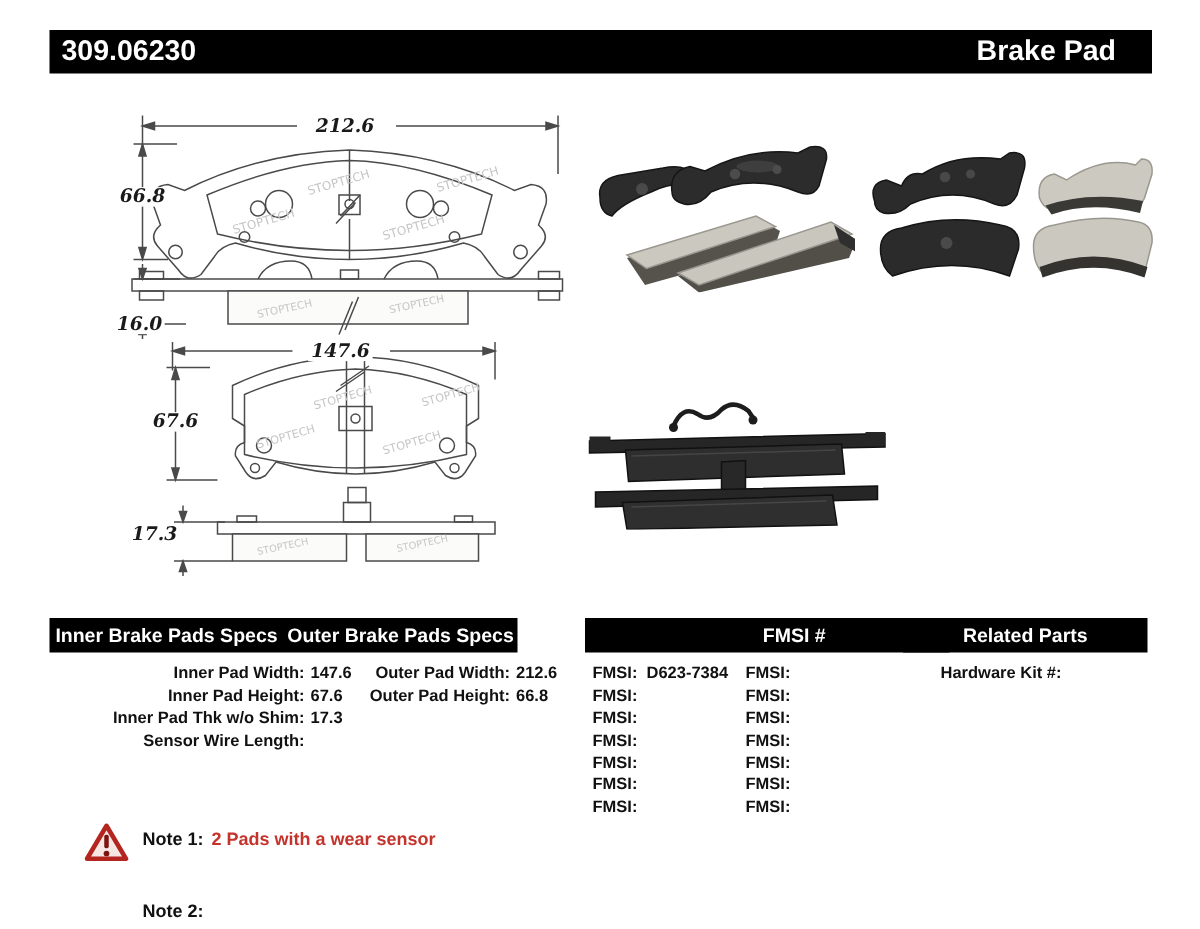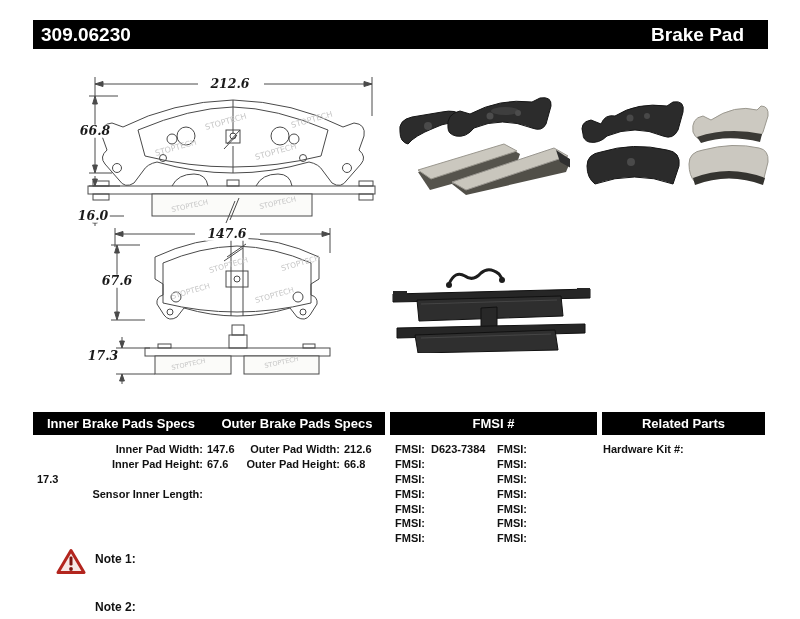--- a/index.html
+++ b/index.html
@@ -23,21 +23,21 @@
   .thead .hcell{flex:1;text-align:center;color:#fff;font-weight:bold;font-size:13px;}
 
   
   .speccol{position:absolute;top:442px;}
   .srow{display:flex;height:14.8px;align-items:center;font-size:11px;font-weight:bold;}
   .srow .lbl{text-align:right;}
   .srow .val{margin-left:4px;white-space:nowrap;}
   .inner-specs .lbl{flex:0 0 170px;}
   .outer-specs .lbl{flex:0 0 135px;}
   .fmsi-col .lbl{flex:0 0 32px;text-align:left;}
-  .related-col .lbl{text-align:right;}
+  .related-col .lbl{text-align:right;margin-left:24px;}
 
   
   .note-line{position:absolute;font-size:12px;font-weight:bold;white-space:nowrap;text-align:center;}
   .note-red{color:#c4342c;}
 
   svg{display:block;}
   text.wm{font-family:"DejaVu Sans",sans-serif;fill:#c6c6c6;}
 </style>
 </head>
 <body>
@@ -194,45 +194,46 @@
     <rect x="8" y="33" width="14" height="10" fill="#262626"></rect>
       <rect x="192" y="30" width="13" height="9" fill="#262626"></rect>
     <path d="M32,42 L176,38 L178,58 L34,63 Z" fill="#2e2e2e" stroke="#111"></path>
     <path d="M36,46 L172,42" stroke="#454545" fill="none"></path>
     <path d="M96,50 L112,49 L112,70 L96,71 Z" fill="#282828" stroke="#111"></path>
     <path d="M12,70 L200,66 L200,75 L12,80 Z" fill="#262626" stroke="#111"></path>
     <path d="M30,77 L170,72 L173,92 L33,95 Z" fill="#2f2f2f" stroke="#111"></path>
     <path d="M36,80 L166,76" stroke="#464646" fill="none"></path>
   </svg>
 
-  <div class="thead" style="left:33px;width:352px;">
+  <div class="thead" style="left:33px;width:312px;">
     <div class="hcell">Inner Brake Pads Specs</div>
     <div class="hcell">Outer Brake Pads Specs</div>
   </div>
-  <div class="thead" style="left:390px;width:207px;">
+  <div class="thead" style="left:390px;width:207px;padding-left:36px;">
     <div class="hcell">FMSI #</div>
   </div>
   <div class="thead" style="left:602px;width:163px;">
     <div class="hcell">Related Parts</div>
   </div>
 
   <div class="speccol inner-specs" style="left:33px;width:210px;">
     <div class="srow">
       <span class="lbl">Inner Pad Width:</span>
       <span class="val">147.6</span>
     </div>
     <div class="srow">
       <span class="lbl">Inner Pad Height:</span>
       <span class="val">67.6</span>
     </div>
     <div class="srow">
+      <span class="lbl">Inner Pad Thk w/o Shim:</span>
       <span class="val">17.3</span>
     </div>
     <div class="srow">
-      <span class="lbl">Sensor Inner Length:</span>
+      <span class="lbl">Sensor Wire Length:</span>
       <span class="val"></span>
     </div>
   </div>
 
   <div class="speccol outer-specs" style="left:205px;width:180px;">
     <div class="srow">
       <span class="lbl">Outer Pad Width:</span>
       <span class="val">212.6</span>
     </div>
     <div class="srow">
@@ -309,16 +310,17 @@
       <span class="val"></span>
     </div>
   </div>
 
   <svg class="abs" style="left:56px;top:548px;" width="30" height="28" viewBox="0 0 30 28">
     <path d="M15,2.5 L28,24.5 L2,24.5 Z" fill="#f6e7e5" stroke="#b3251e" stroke-width="3" stroke-linejoin="round"></path>
     <rect x="13.5" y="8.5" width="3" height="9" rx="1.2" fill="#7c1510"></rect>
     <circle cx="15" cy="21" r="1.9" fill="#7c1510"></circle>
   </svg>
   <span class="note-line" style="left:95px;top:552px;">Note 1:</span>
+  <span class="note-line note-red" style="left:141px;top:552px;">2 Pads with a wear sensor</span>
   <span class="note-line" style="left:95px;top:600px;">Note 2:</span>
   <span class="note-line note-red" style="left:141px;top:568px;"></span>
 
 </div>
 
 </body></html>

